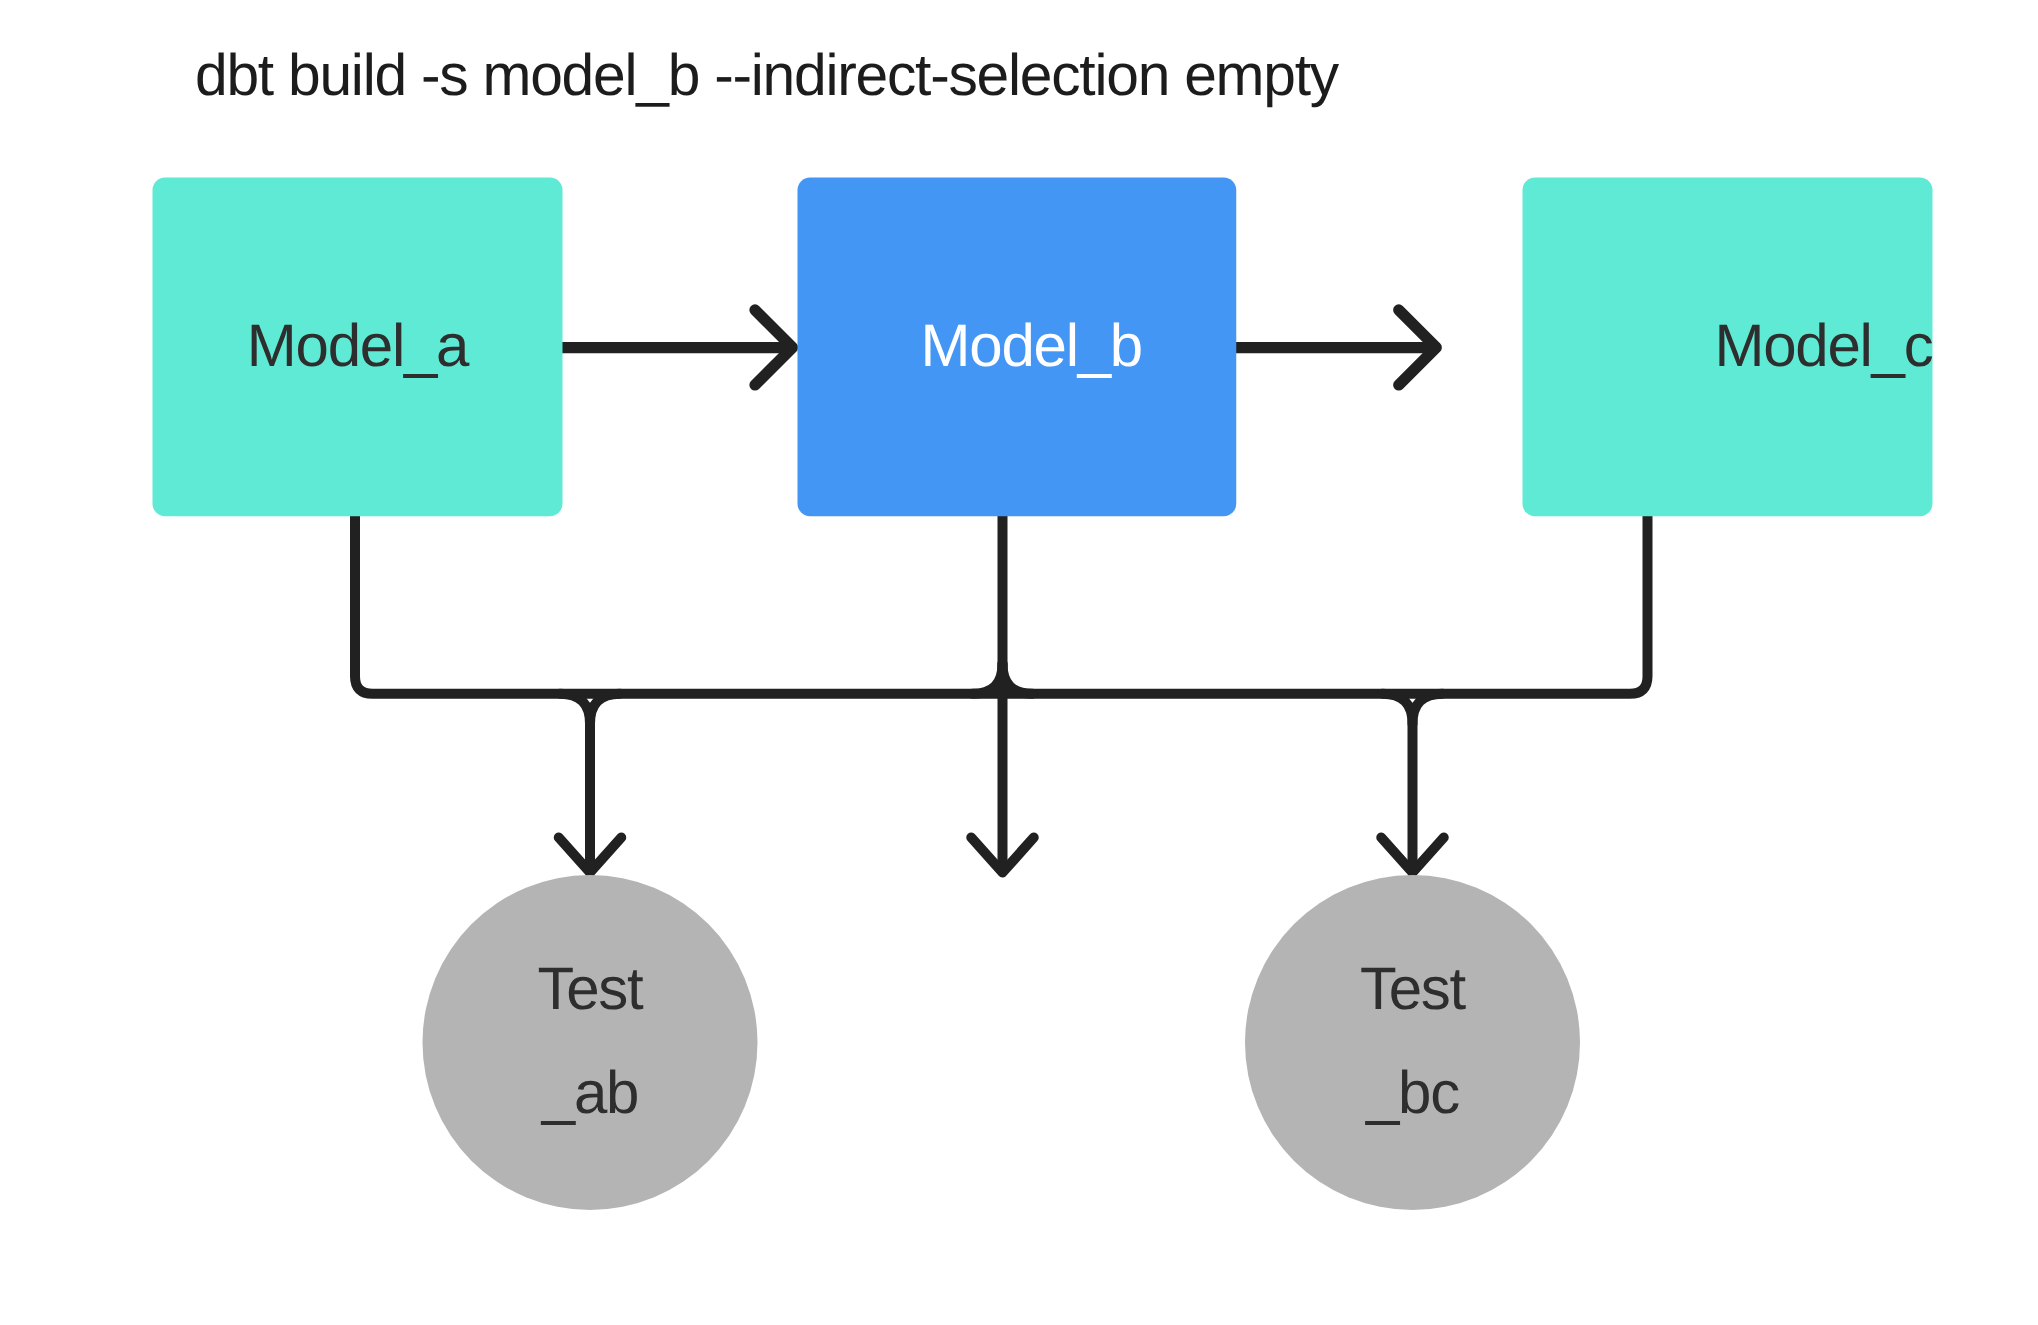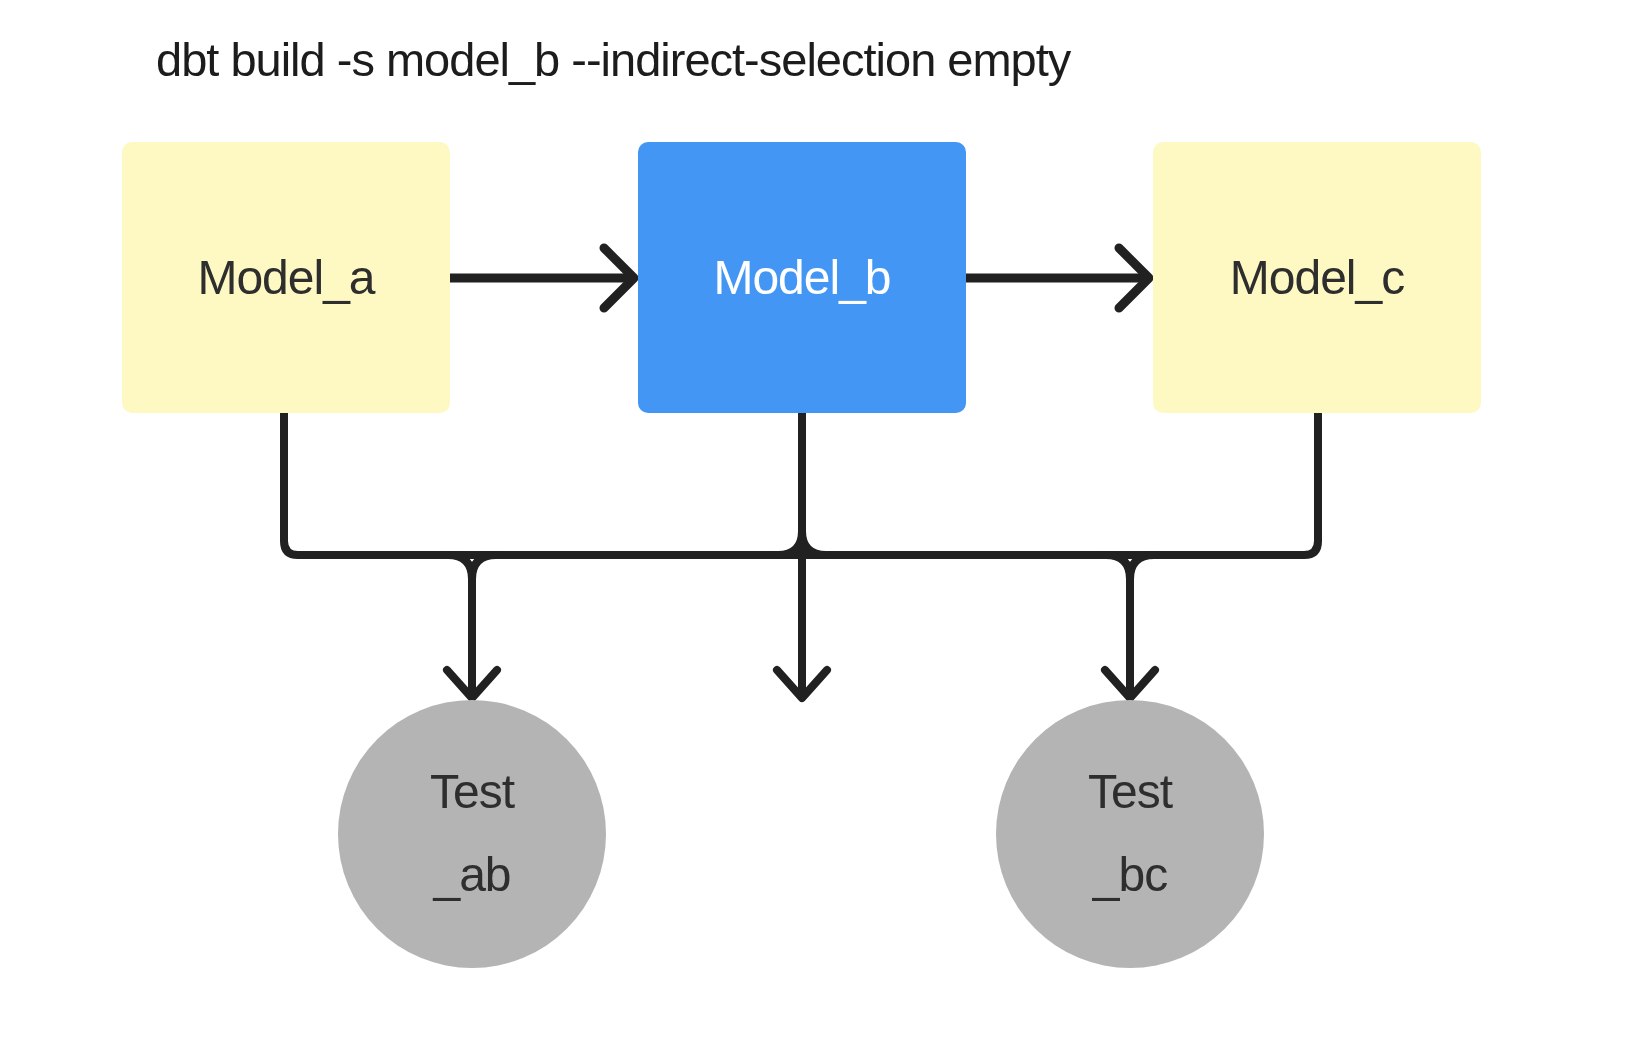--- a/index.html
+++ b/index.html
@@ -45,38 +45,38 @@
     text-align: center;
     font-size: 48px;
     letter-spacing: -1px;
     color: #2e2e2e;
   }
   .model {
     top: 142px;
     width: 328px;
     height: 271px;
     border-radius: 10px;
-    background: #fef9c3;
+    background: #5eead4;
   }
   .model.selected {
     background: #4496f4;
     color: #ffffff;
   }
   .test {
     top: 700px;
     width: 268px;
     height: 268px;
     border-radius: 50%;
     background: #b4b4b4;
     flex-direction: column;
     line-height: 1.72;
   }
   #model-a { left: 122px; }
-  #model-b { left: 638px; }
-  #model-c { left: 1153px; }
+  #model-b { left: 638px; padding-left: 23px; }
+  #model-c { left: 1218px; justify-content: flex-end; }
   #test-ab { left: 338px; }
   #test-b  { left: 668px; }
   #test-bc { left: 996px; }
 </style>
 </head>
 <body>
 
 <div class="stage">
 
   <div class="title">dbt build -s model_b --indirect-selection empty</div>

